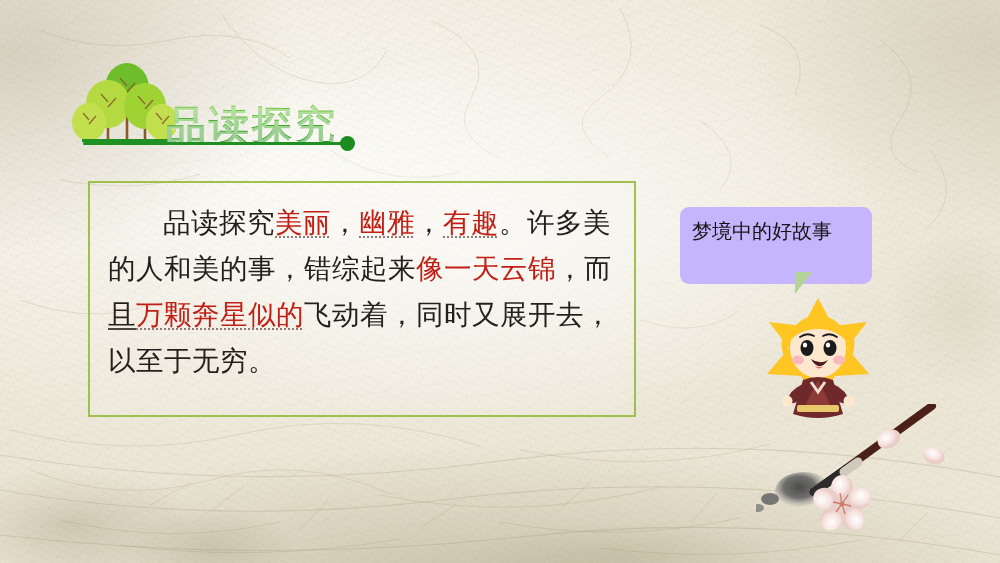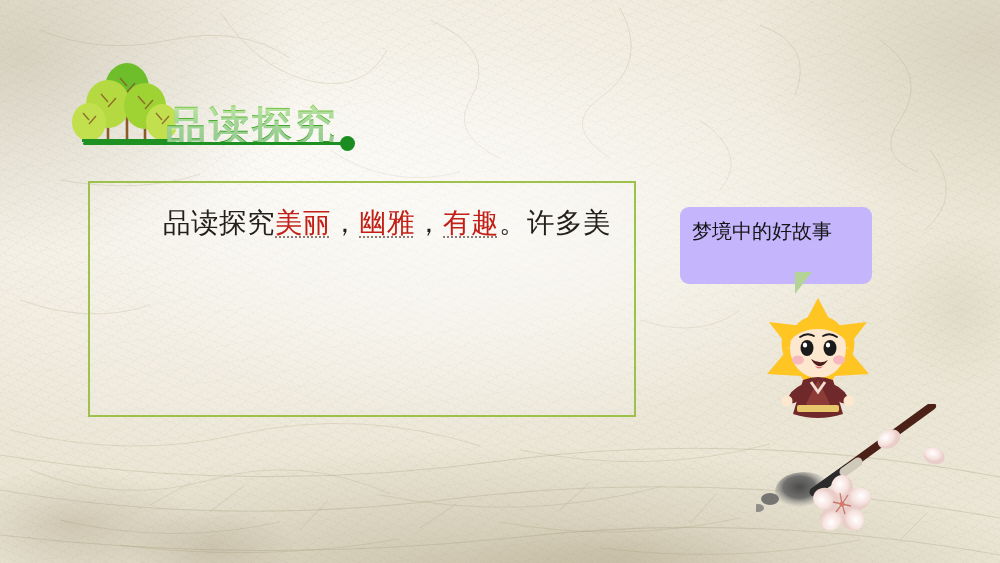--- a/index.html
+++ b/index.html
@@ -204,20 +204,23 @@
     </svg>
 
     <div id="title-text">品读探究</div>
     <div id="title-rule"></div>
     <div id="title-rule-dot"></div>
   </div>
 
   <div id="quote-box">
     <div id="quote-text">
         <span class="ln"><span class="ind"></span><span>品读探究</span><span class="em-red dot-u">美丽</span><span>，</span><span class="em-red dot-u">幽雅</span><span>，</span><span class="em-red dot-u">有趣</span><span>。许多美</span></span>
+        <span class="ln"><span>的人和美的事，错综起来</span><span class="em-red">像一天云锦</span><span>，而</span></span>
+        <span class="ln"><span class="solid-u">且</span><span class="em-red dot-u">万颗奔星似的</span><span>飞动着，同时又展开去，</span></span>
+        <span class="ln"><span>以至于无穷。</span></span>
       </div>
   </div>
 
   <div id="speech-bubble">
     <div id="speech-bubble-text">
         <span class="bl">梦境中的好故事</span>
       </div>
   </div>
   <div id="speech-bubble-tail"></div>
 

